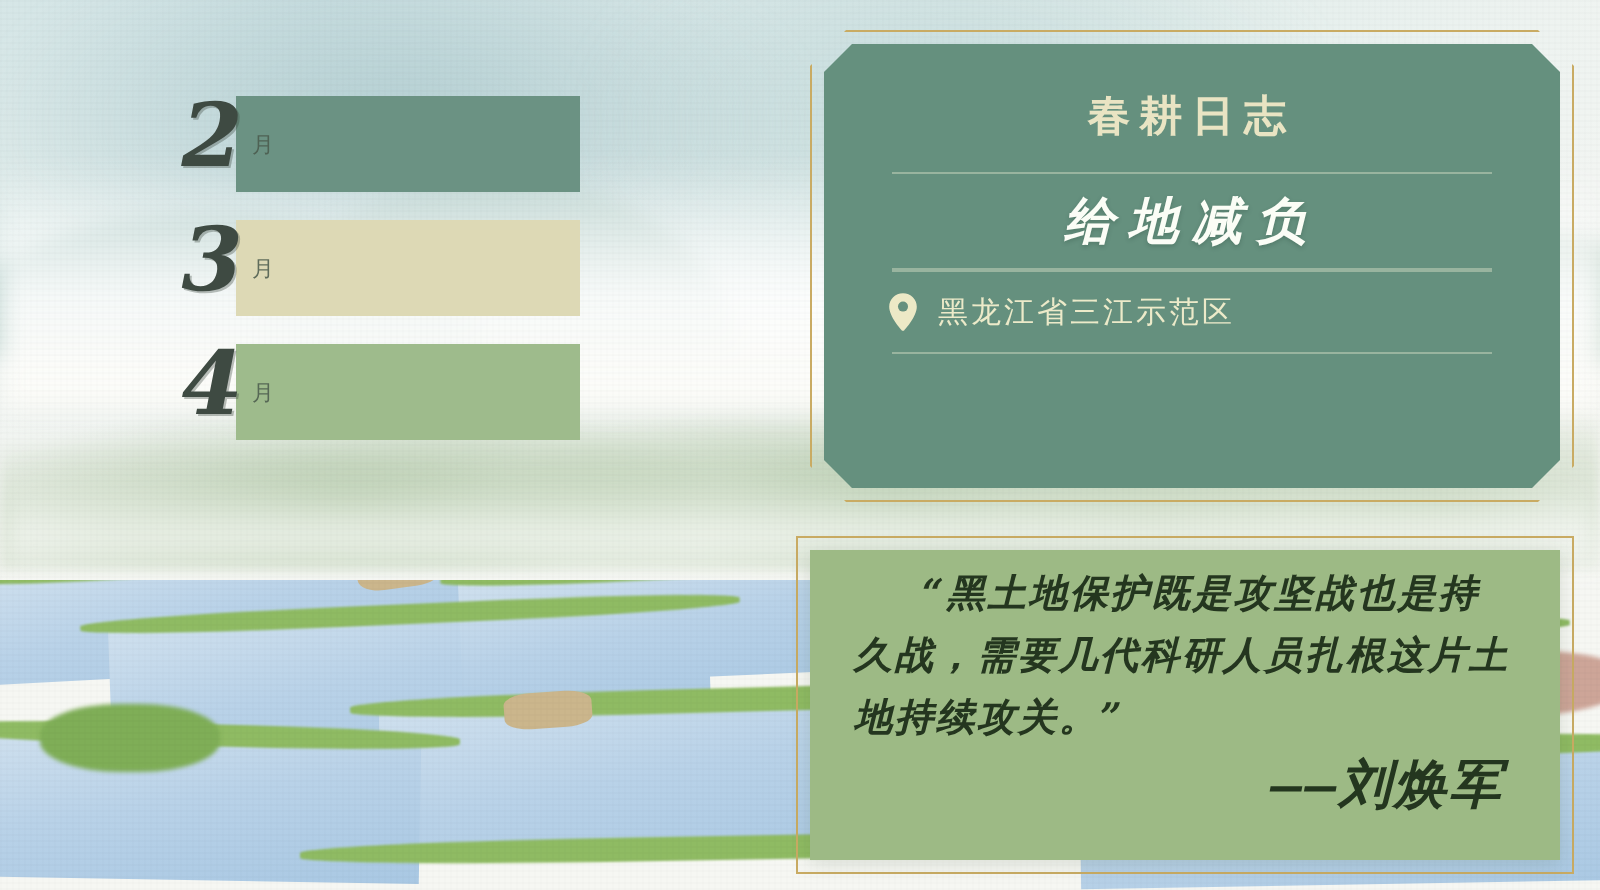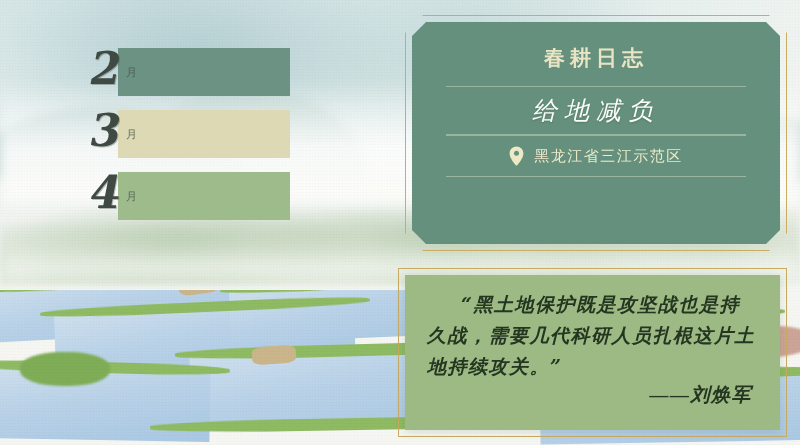--- a/index.html
+++ b/index.html
@@ -135,53 +135,53 @@
   .hc-title {
     text-align:center; color:#e9e4c3; font-size:21px; letter-spacing:5px;
     font-family:"DejaVu Sans", sans-serif; font-weight:600;
     margin-top:8px; margin-bottom:14px;
   }
   .rule { height:1px; background:rgba(226,232,206,.42); margin:0 2px; }
 
   .hc-slogan {
     height:47px; display:flex; align-items:center; justify-content:center;
     color:#fbfdf6; font-size:25px; letter-spacing:7px;
-    font-family:"DejaVu Serif", serif; font-style:italic; font-weight:400;
+    font-family:"DejaVu Serif", serif; font-style:italic; font-weight:700;
     text-shadow:0 1px 2px rgba(30,60,48,.25);
   }
 
   .hc-loc {
-    height:40px; display:flex; align-items:center; justify-content:center; gap:10px;
+    height:40px; display:flex; align-items:center; justify-content:flex-start; gap:10px;
     color:#eceac9; font-size:15px; letter-spacing:1.5px;
     font-family:"DejaVu Sans", sans-serif;
   }
   .pin-icon { display:block; }
 
   
   #quote-card {
     position:absolute; left:405px; top:275px; width:375px; height:155px;
     background:#9dba85;
     box-shadow:0 2px 9px rgba(60,85,50,.16);
   }
   #quote-frame {
     position:absolute; left:398px; top:268px; width:389px; height:169px;
     border:1.3px solid #c9ab63; pointer-events:none;
   }
   .qc-inner {
     position:absolute; inset:0; padding:14px 22px 28px;
-    display:flex; flex-direction:column; justify-content:flex-start;
+    display:flex; flex-direction:column; justify-content:center;
   }
   .qc-text {
     color:#24361f; font-size:19px; line-height:31px; letter-spacing:1.5px;
     text-indent:34px;
     font-family:"DejaVu Serif", serif; font-style:italic; font-weight:600;
   }
   .qc-attr {
-    text-align:right; color:#24361f; font-size:19px; letter-spacing:1.5px;
-    font-family:Liberation Serif, serif; font-style:italic; font-weight:600;
+    text-align:right; color:#24361f; font-size:26px; letter-spacing:1.5px;
+    font-family:Liberation Mono, monospace; font-style:italic; font-weight:600;
     padding-right:6px;
   }
 </style>
 </head>
 <body>
 
 <div id="stage">
 
   <div class="bg-layer bg-sky"></div>
   <div class="bg-wash-a"></div>

